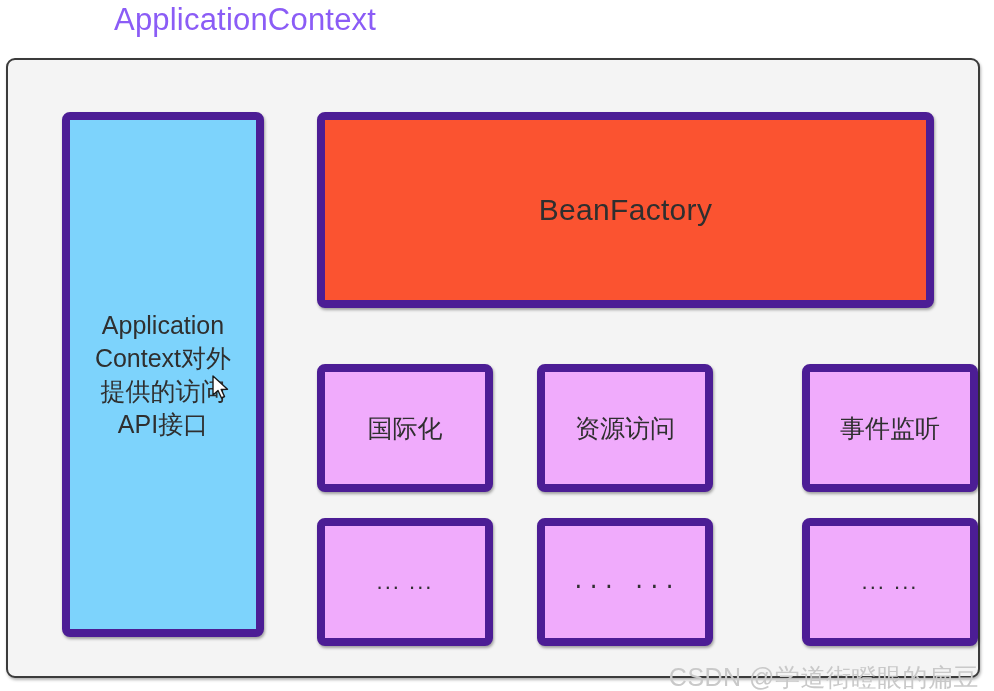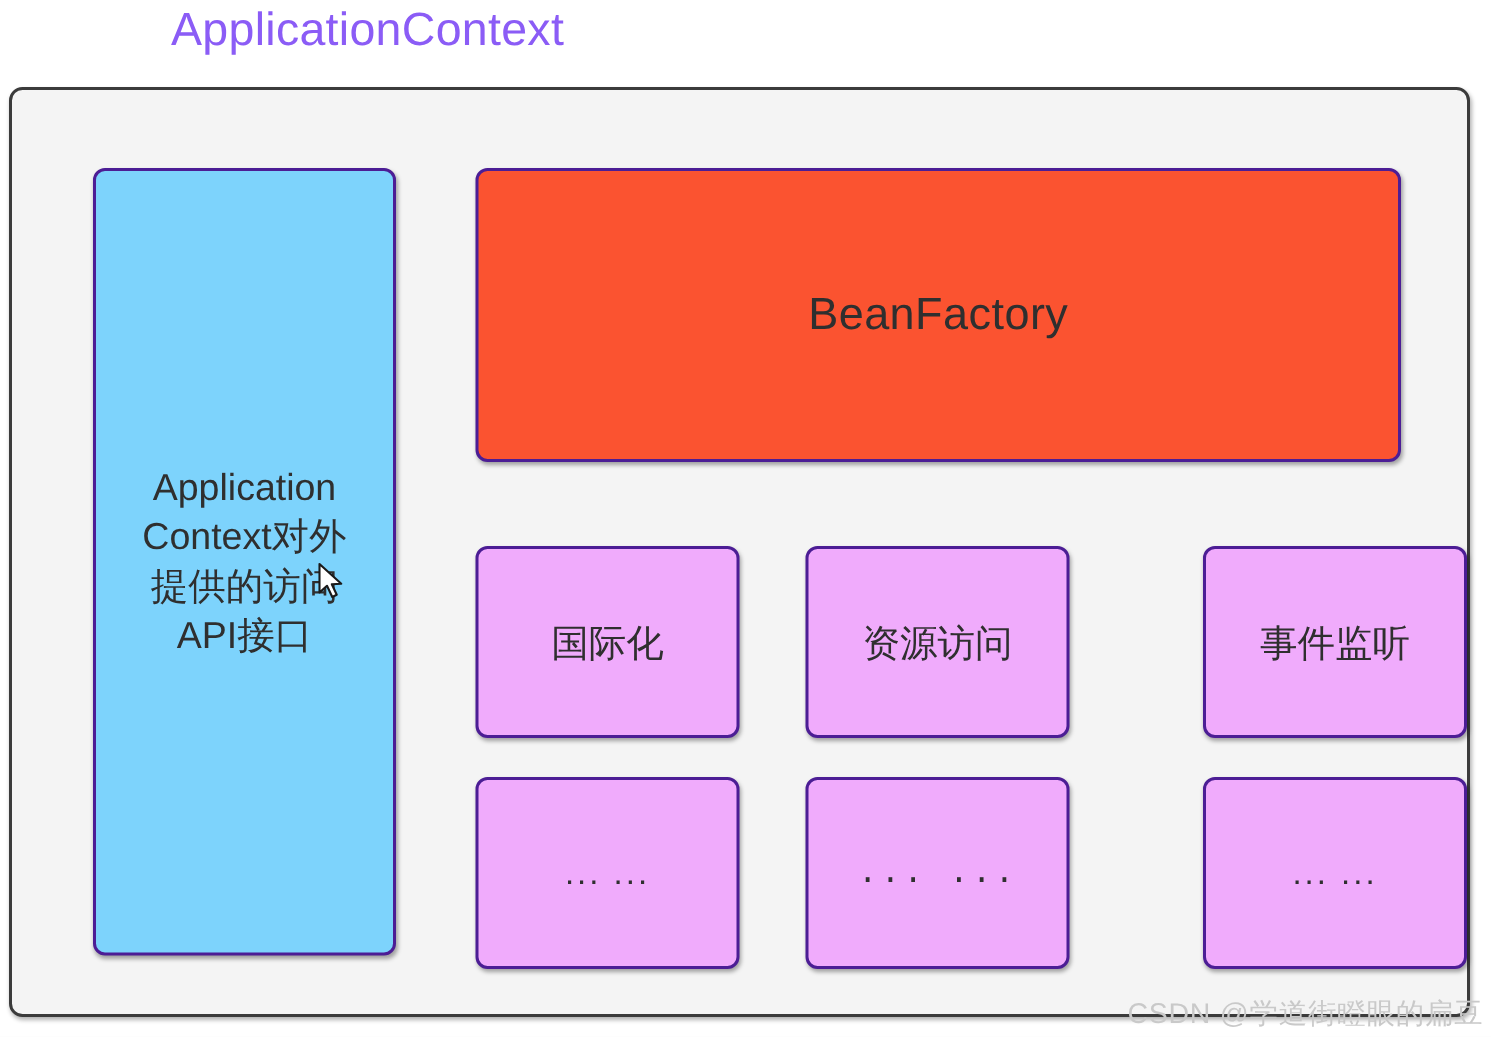--- a/index.html
+++ b/index.html
@@ -40,21 +40,21 @@
     background: #f4f4f4;
     border: 2px solid #3b3b3b;
     border-radius: 9px;
     box-shadow: 1px 2px 3px rgba(0,0,0,0.30);
   }
 
   
   .node {
     position: absolute;
     box-sizing: border-box;
-    border: 2px solid #4c1d95;
+    border: 8px solid #4c1d95;
     border-radius: 8px;
     display: flex;
     align-items: center;
     justify-content: center;
     text-align: center;
     color: #2f2f2f;
     box-shadow: 1px 2px 3px rgba(0,0,0,0.35);
   }
 
   
@@ -108,23 +108,23 @@
     left: 212px;
     top: 375px;
     width: 18px;
     height: 26px;
     pointer-events: none;
   }
 
   
   #watermark {
     position: absolute;
-    right: 5px;
+    right: 15px;
     bottom: 2px;
-    font-size: 19px;
+    font-size: 25px;
     line-height: 24px;
     color: #c9c9c9;
     white-space: nowrap;
     letter-spacing: 0.5px;
   }
 </style>
 </head>
 <body>
 
 <div id="diagram-title">ApplicationContext</div>

